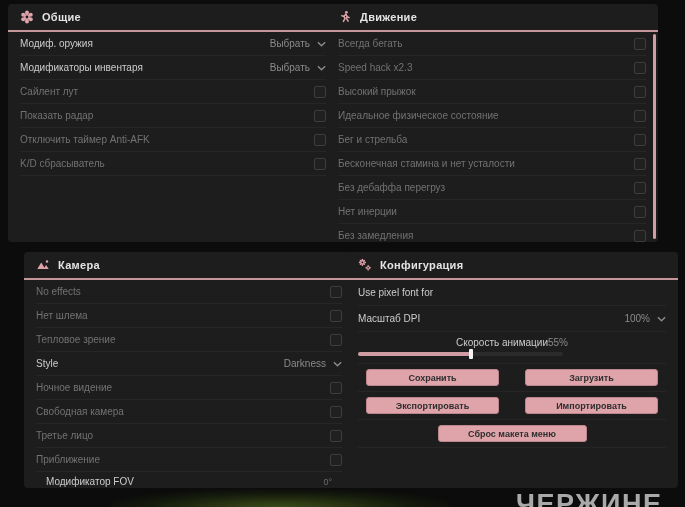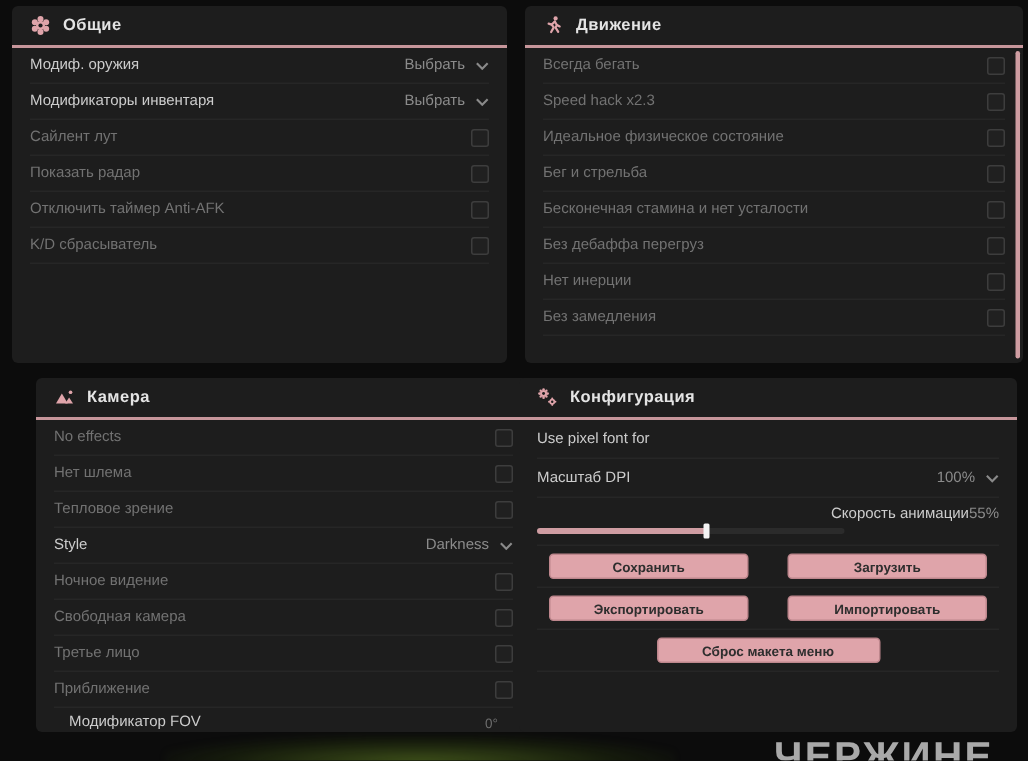--- a/index.html
+++ b/index.html
@@ -5,41 +5,41 @@
   html,body{margin:0;padding:0;width:685px;height:507px;background:#0c0c0c;overflow:hidden;
     font-family:"Liberation Sans",sans-serif;position:relative}
   .stage{position:absolute;inset:0;overflow:hidden}
   .glow{position:absolute;left:110px;top:490px;width:340px;height:30px;
     background:radial-gradient(ellipse at 50% 60%, rgba(95,125,35,.6), rgba(45,65,12,.28) 55%, transparent 78%);
     filter:blur(2px)}
   .bigtext{position:absolute;left:516px;top:489px;font-size:27px;font-weight:bold;color:#a9a9a9;
     letter-spacing:1.5px}
   .panel{position:absolute;background:#1d1d1d;border-radius:4px;overflow:hidden}
   .p1{left:8px;top:4px;width:330px;height:238px}
-  .p2{left:350px;top:4px;width:332px;height:238px}
+  .p2{left:326px;top:4px;width:332px;height:238px}
   .p3{left:24px;top:252px;width:330px;height:236px}
   .p4{left:346px;top:252px;width:332px;height:236px}
   .phead{height:26px;display:flex;align-items:center;gap:8px;padding:0 12px;
     border-bottom:2px solid #c7969b}
   .ptitle{font-size:11px;font-weight:bold;color:#e4e4e4;letter-spacing:.3px}
   .hicon{flex:none;display:flex}
   .row{height:23px;display:flex;align-items:center;justify-content:space-between;
     margin:0 12px;border-bottom:1px solid #262626}
   .row4{height:25px}
   .lbl{font-size:10px;color:#727272;white-space:nowrap}
   .lbl.bright{color:#cccccc}
   .cb{width:10px;height:10px;border:1px solid #3d3d3d;background:#202020;border-radius:2px;flex:none}
   .dd{display:flex;align-items:center;gap:7px;cursor:pointer}
   .ddv{font-size:10px;color:#8b8b8b;white-space:nowrap}
   .scrollbar{position:absolute;right:2px;top:30px;bottom:3px;width:3px;background:#cf9da2;border-radius:2px}
   .fov-row{margin:0 22px;padding-top:4px}
   .fov-top{display:flex;justify-content:space-between;align-items:center}
   .fov-val{font-size:9px;color:#6d6d6d}
   .anim-row{margin:0 12px;padding-top:5px;border-bottom:1px solid #262626;padding-bottom:7px}
-  .anim-top{display:flex;justify-content:flex-end;align-items:center}
+  .anim-top{display:flex;justify-content:center;align-items:center}
   .anim-val{font-size:10px;color:#8b8b8b}
   .track{position:relative;margin-top:4px;width:205px;height:4px;background:#2b2b2b;border-radius:2px}
   .fill{position:absolute;left:0;top:0;height:100%;background:#cf9da2;border-radius:2px}
   .thumb{position:absolute;top:-3px;width:4px;height:10px;background:#f3f3f3;border-radius:1px;transform:translateX(-2px)}
   .btnrow{display:flex;justify-content:center;gap:26px;padding:5px 0;margin:0 12px;
     border-bottom:1px solid #262626}
   .pbtn{width:133px;height:17px;background:#dfa4aa;border:1px solid #bd868c;border-radius:3px;
     font-size:9px;font-weight:bold;color:#2e2e2e;font-family:"Liberation Sans",sans-serif;
     padding:0;cursor:pointer}
   .pbtn.wide{width:149px}
@@ -122,20 +122,24 @@
     </div>
     <div class="row">
       <span class="lbl">Всегда бегать</span>
       <span class="cb"></span>
     </div>
     <div class="row">
       <span class="lbl">Speed hack x2.3</span>
       <span class="cb"></span>
     </div>
     <div class="row">
+      <span class="lbl">Высокий прыжок</span>
+      <span class="cb"></span>
+    </div>
+    <div class="row">
       <span class="lbl">Идеальное физическое состояние</span>
       <span class="cb"></span>
     </div>
     <div class="row">
       <span class="lbl">Бег и стрельба</span>
       <span class="cb"></span>
     </div>
     <div class="row">
       <span class="lbl">Бесконечная стамина и нет усталости</span>
       <span class="cb"></span>

